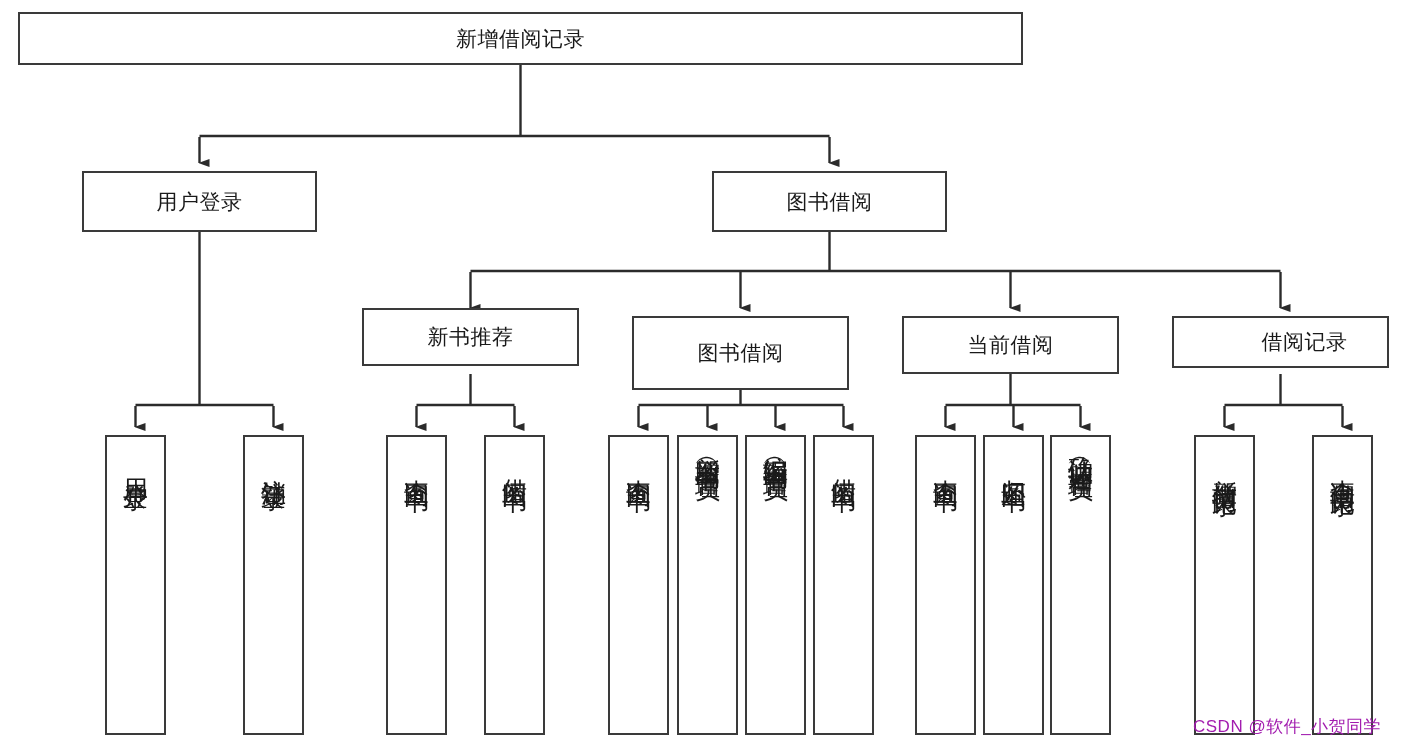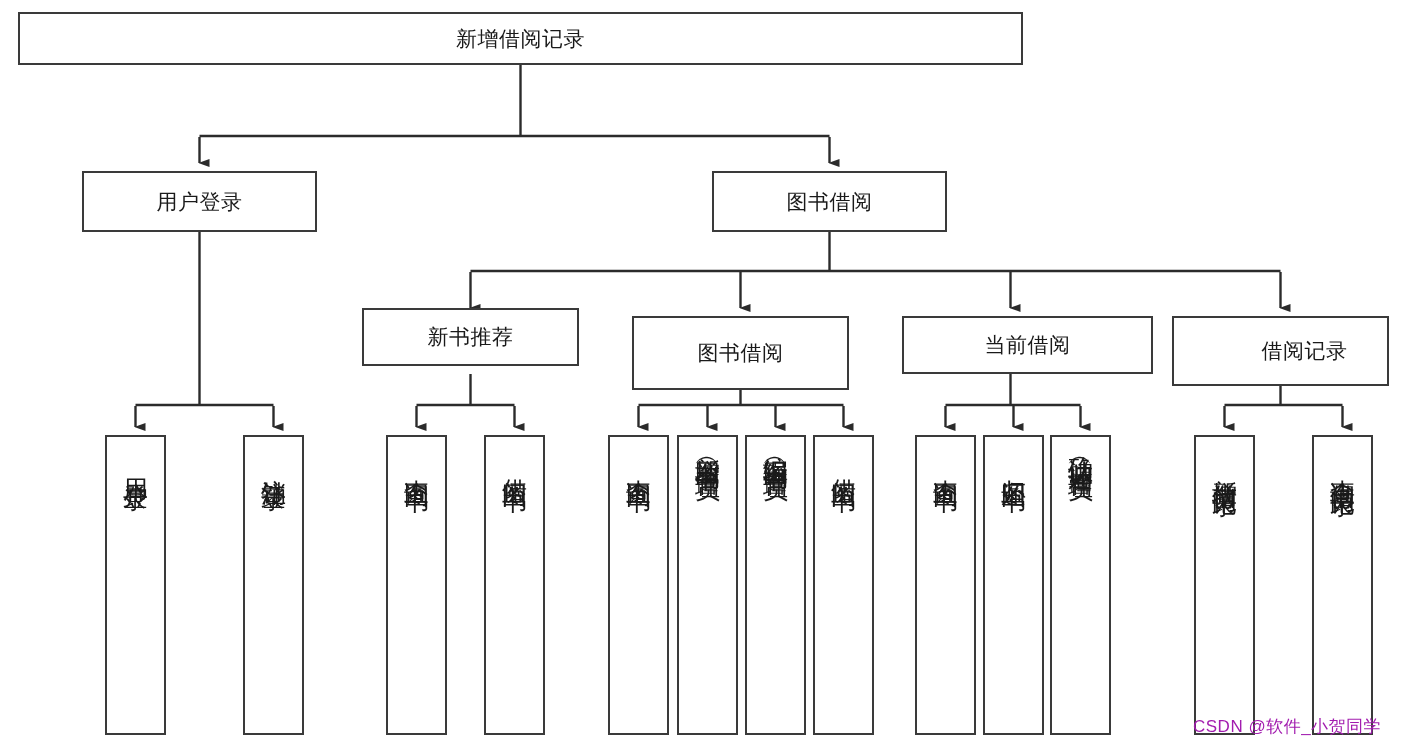--- a/index.html
+++ b/index.html
@@ -133,24 +133,24 @@
   <div class="node horiz" style="left:712px; top:171px; width:235px; height:61px;">
     <span class="label">图书借阅</span>
   </div>
 
   <div class="node horiz" style="left:362px; top:308px; width:217px; height:58px;">
     <span class="label">新书推荐</span>
   </div>
   <div class="node horiz" style="left:632px; top:316px; width:217px; height:74px;">
     <span class="label">图书借阅</span>
   </div>
-  <div class="node horiz" style="left:902px; top:316px; width:251px; height:58px;">
+  <div class="node horiz" style="left:902px; top:316px; width:217px; height:58px;">
     <span class="label">当前借阅</span>
   </div>
-  <div class="node horiz" style="left:1172px; top:316px; width:217px; height:70px;padding-left:48px;">
+  <div class="node horiz" style="left:1172px; top:316px; width:217px; height:52px;padding-left:48px;">
     <span class="label">借阅记录</span>
   </div>
 
   <div class="node vert pad-top" style="left:105px; top:435px; width:61px; height:300px;">
     <span class="label">用户登录</span>
   </div>
   <div class="node vert pad-top" style="left:243px; top:435px; width:61px; height:300px;">
     <span class="label">注销登录</span>
   </div>
   <div class="node vert pad-top" style="left:386px; top:435px; width:61px; height:300px;">

